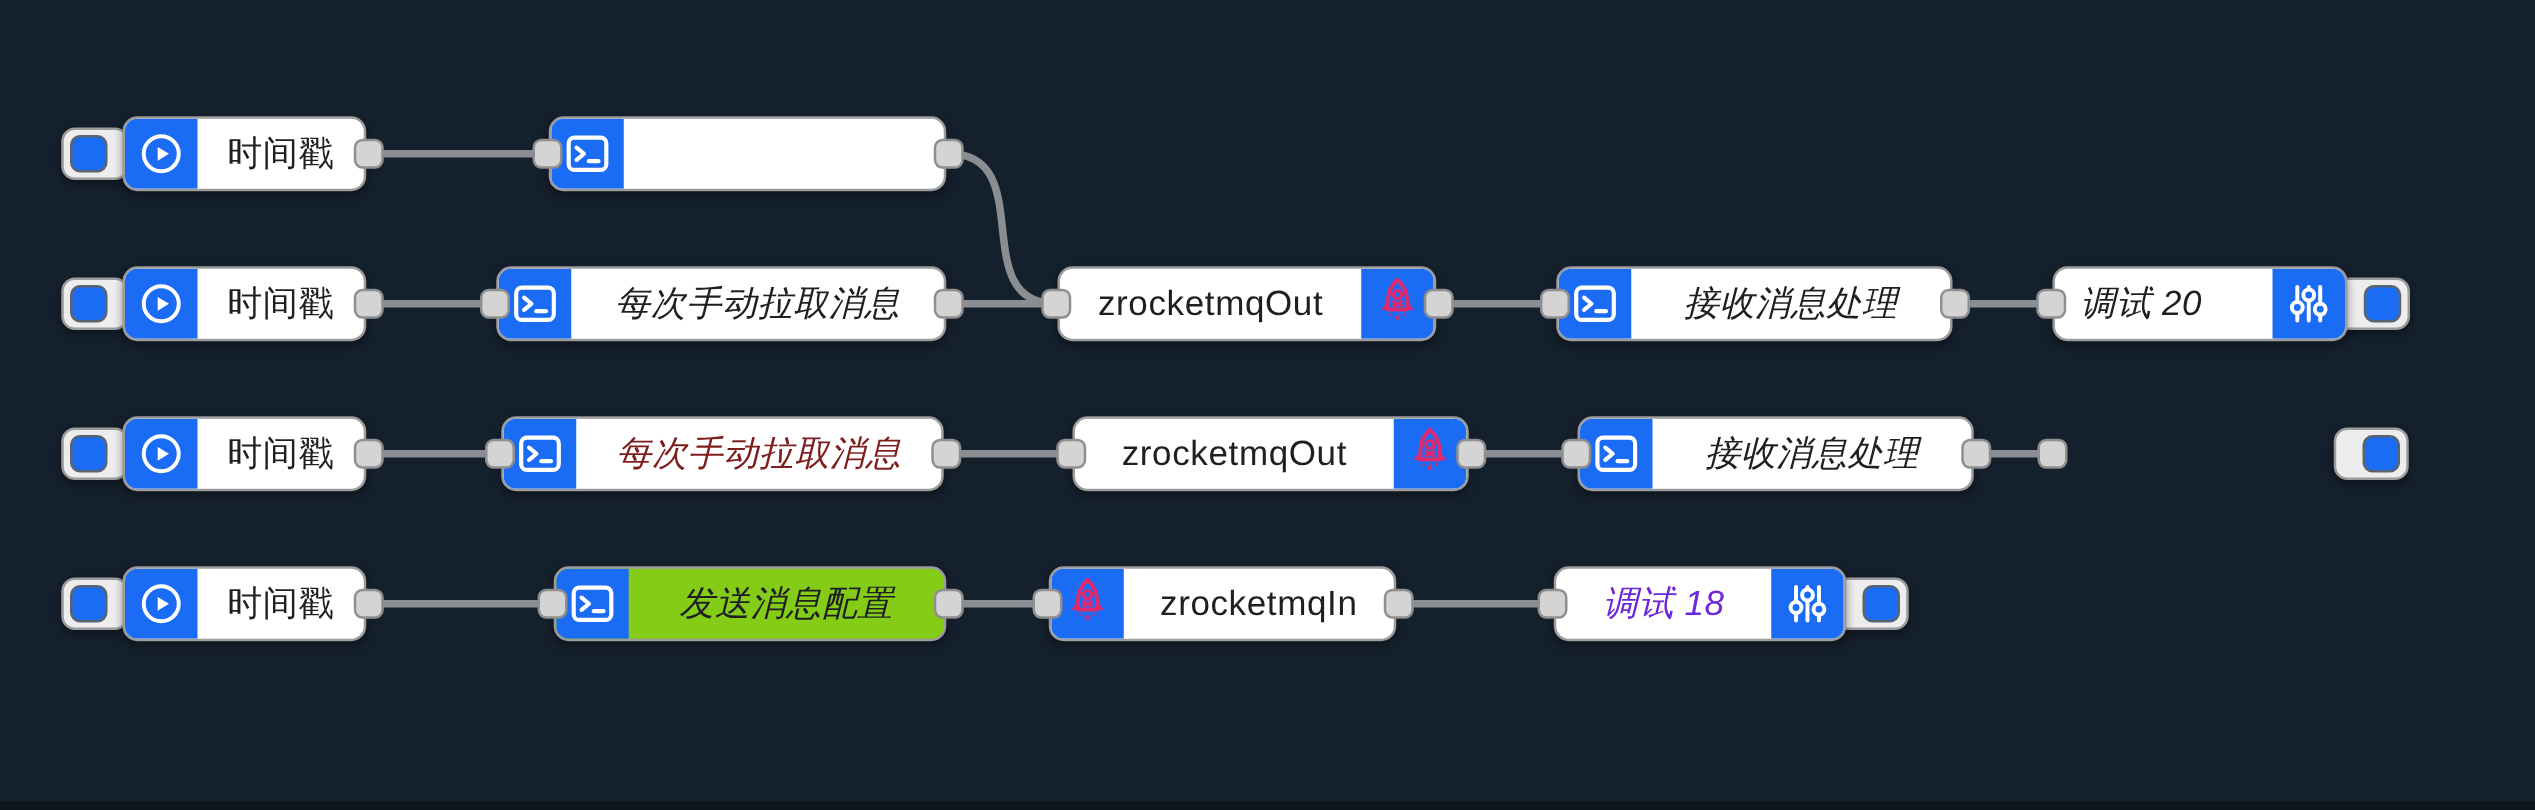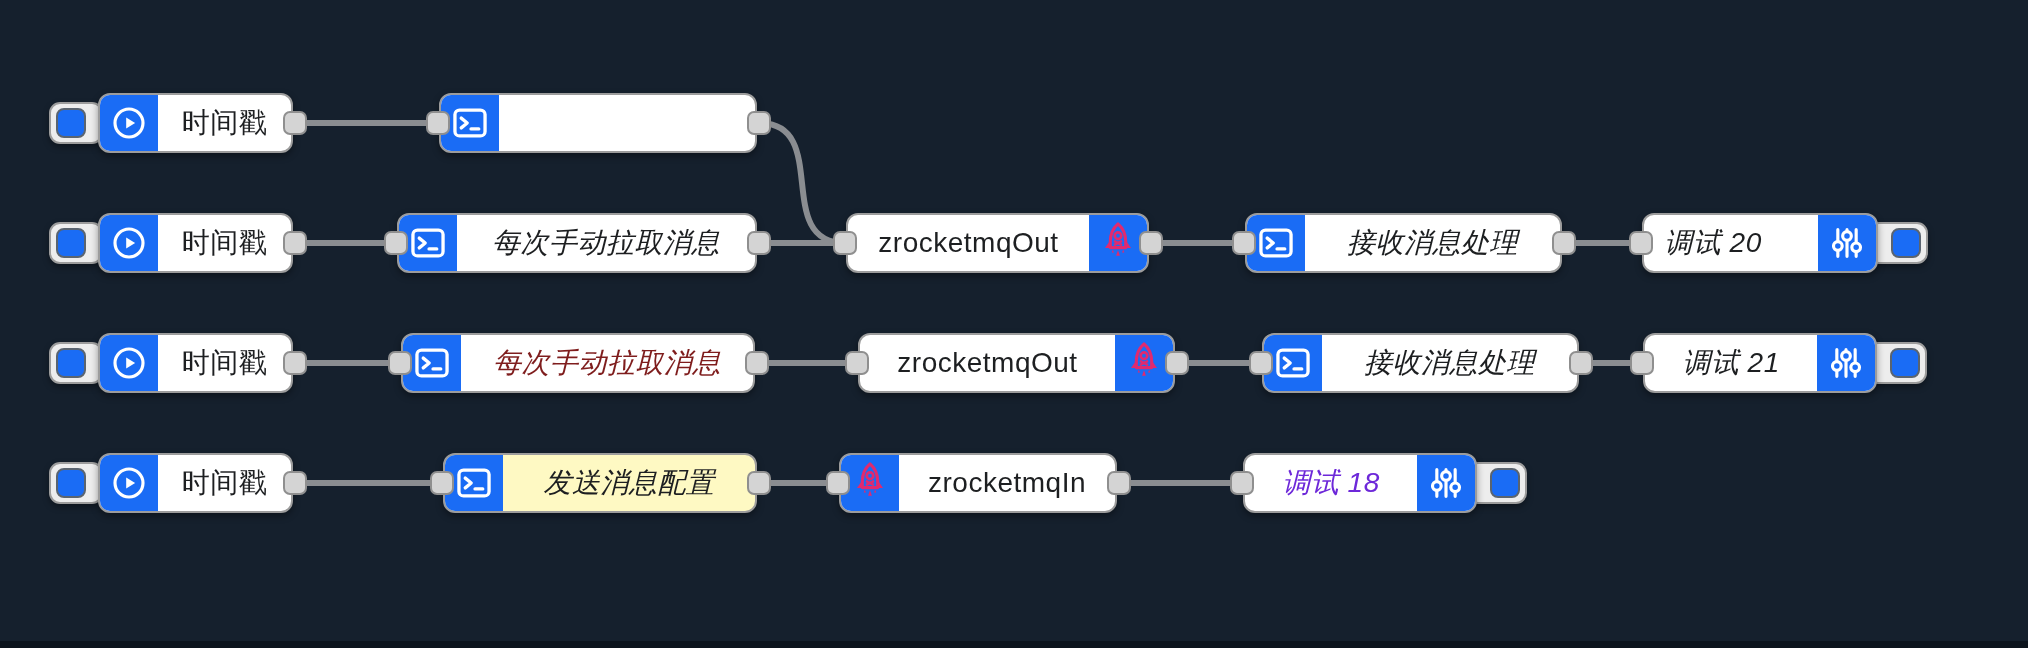--- a/index.html
+++ b/index.html
@@ -180,46 +180,35 @@
     <path d="M12.6 15.4 H17" stroke="#ffffff" stroke-width="1.9" stroke-linecap="round"></path>
         </svg>
       </div>
       <div class="node-label it" style="color: rgb(29, 31, 33);">接收消息处理</div>
     </div>
     <div class="port" style="left: 1249px; top: 351px; background: rgb(212, 212, 212); border: 2.5px solid rgb(143, 143, 143);"></div>
     <div class="port" style="left: 1569px; top: 351px; background: rgb(212, 212, 212); border: 2.5px solid rgb(143, 143, 143);"></div>
     <div class="side-btn" style="top: 342px; height: 42px; background: rgb(237, 237, 237); border: 2px solid rgb(156, 156, 156); left: 1867px; width: 60px; justify-content: flex-end; padding-right: 5px;">
       <div class="btn-inner" style="width: 30px; height: 30px; background: rgb(26, 108, 245); border: 2px solid rgb(90, 100, 112);"></div>
     </div>
-    <div class="flow-node" style="left: 1643px; top: 333px; width: 234px; height: 60px; background: rgb(255, 255, 255); border-color: rgb(156, 156, 156);">
-      <div class="node-label it" style="color: rgb(29, 31, 33);">调试 21</div>
-      <div class="icon-sec" style="background: rgb(26, 108, 245);">
-        <svg width="40" height="40" viewBox="0 0 24 24">
-    <path d="M6.5 4 V20 M12 4 V20 M17.5 4 V20" stroke="#ffffff" stroke-width="1.9" stroke-linecap="round"></path>
-    <circle cx="6.5" cy="13.8" r="2.6" fill="#1a6cf5" stroke="#ffffff" stroke-width="1.9"></circle>
-    <circle cx="12" cy="7.8" r="2.6" fill="#1a6cf5" stroke="#ffffff" stroke-width="1.9"></circle>
-    <circle cx="17.5" cy="14.6" r="2.6" fill="#1a6cf5" stroke="#ffffff" stroke-width="1.9"></circle>
-        </svg>
-      </div>
-    </div>
     <div class="port" style="left: 1630px; top: 351px; background: rgb(212, 212, 212); border: 2.5px solid rgb(143, 143, 143);"></div>
     <div class="side-btn" style="top: 462px; height: 42px; background: rgb(237, 237, 237); border: 2px solid rgb(156, 156, 156); left: 49px; width: 54px; justify-content: flex-start; padding-left: 5px;">
       <div class="btn-inner" style="width: 30px; height: 30px; background: rgb(26, 108, 245); border: 2px solid rgb(90, 100, 112);"></div>
     </div>
     <div class="flow-node" style="left: 98px; top: 453px; width: 195px; height: 60px; background: rgb(255, 255, 255); border-color: rgb(156, 156, 156);">
       <div class="icon-sec" style="background: rgb(26, 108, 245);">
         <svg width="40" height="40" viewBox="0 0 24 24">
     <circle cx="12" cy="12" r="8.4" fill="none" stroke="#ffffff" stroke-width="1.9"></circle>
     <path d="M10.3 8.7 L15.7 12 L10.3 15.3 Z" fill="#ffffff"></path>
         </svg>
       </div>
       <div class="node-label" style="color: rgb(29, 31, 33);">时间戳</div>
     </div>
     <div class="port" style="left: 283px; top: 471px; background: rgb(212, 212, 212); border: 2.5px solid rgb(143, 143, 143);"></div>
-    <div class="flow-node" style="left: 443px; top: 453px; width: 314px; height: 60px; background: #fef9c3; border-color: rgb(156, 156, 156);">
+    <div class="flow-node" style="left: 443px; top: 453px; width: 314px; height: 60px; background: #84cc16; border-color: rgb(156, 156, 156);">
       <div class="icon-sec" style="background: rgb(26, 108, 245);">
         <svg width="42" height="42" viewBox="0 0 24 24">
     <rect x="3.4" y="4.6" width="17.2" height="14.8" rx="2.6" fill="none" stroke="#ffffff" stroke-width="1.9"></rect>
     <path d="M7 9.2 L10.4 12 L7 14.8" fill="none" stroke="#ffffff" stroke-width="1.9" stroke-linecap="round" stroke-linejoin="round"></path>
     <path d="M12.6 15.4 H17" stroke="#ffffff" stroke-width="1.9" stroke-linecap="round"></path>
         </svg>
       </div>
       <div class="node-label it" style="color: rgb(29, 31, 33);">发送消息配置</div>
     </div>
     <div class="port" style="left: 430px; top: 471px; background: rgb(212, 212, 212); border: 2.5px solid rgb(143, 143, 143);"></div>

